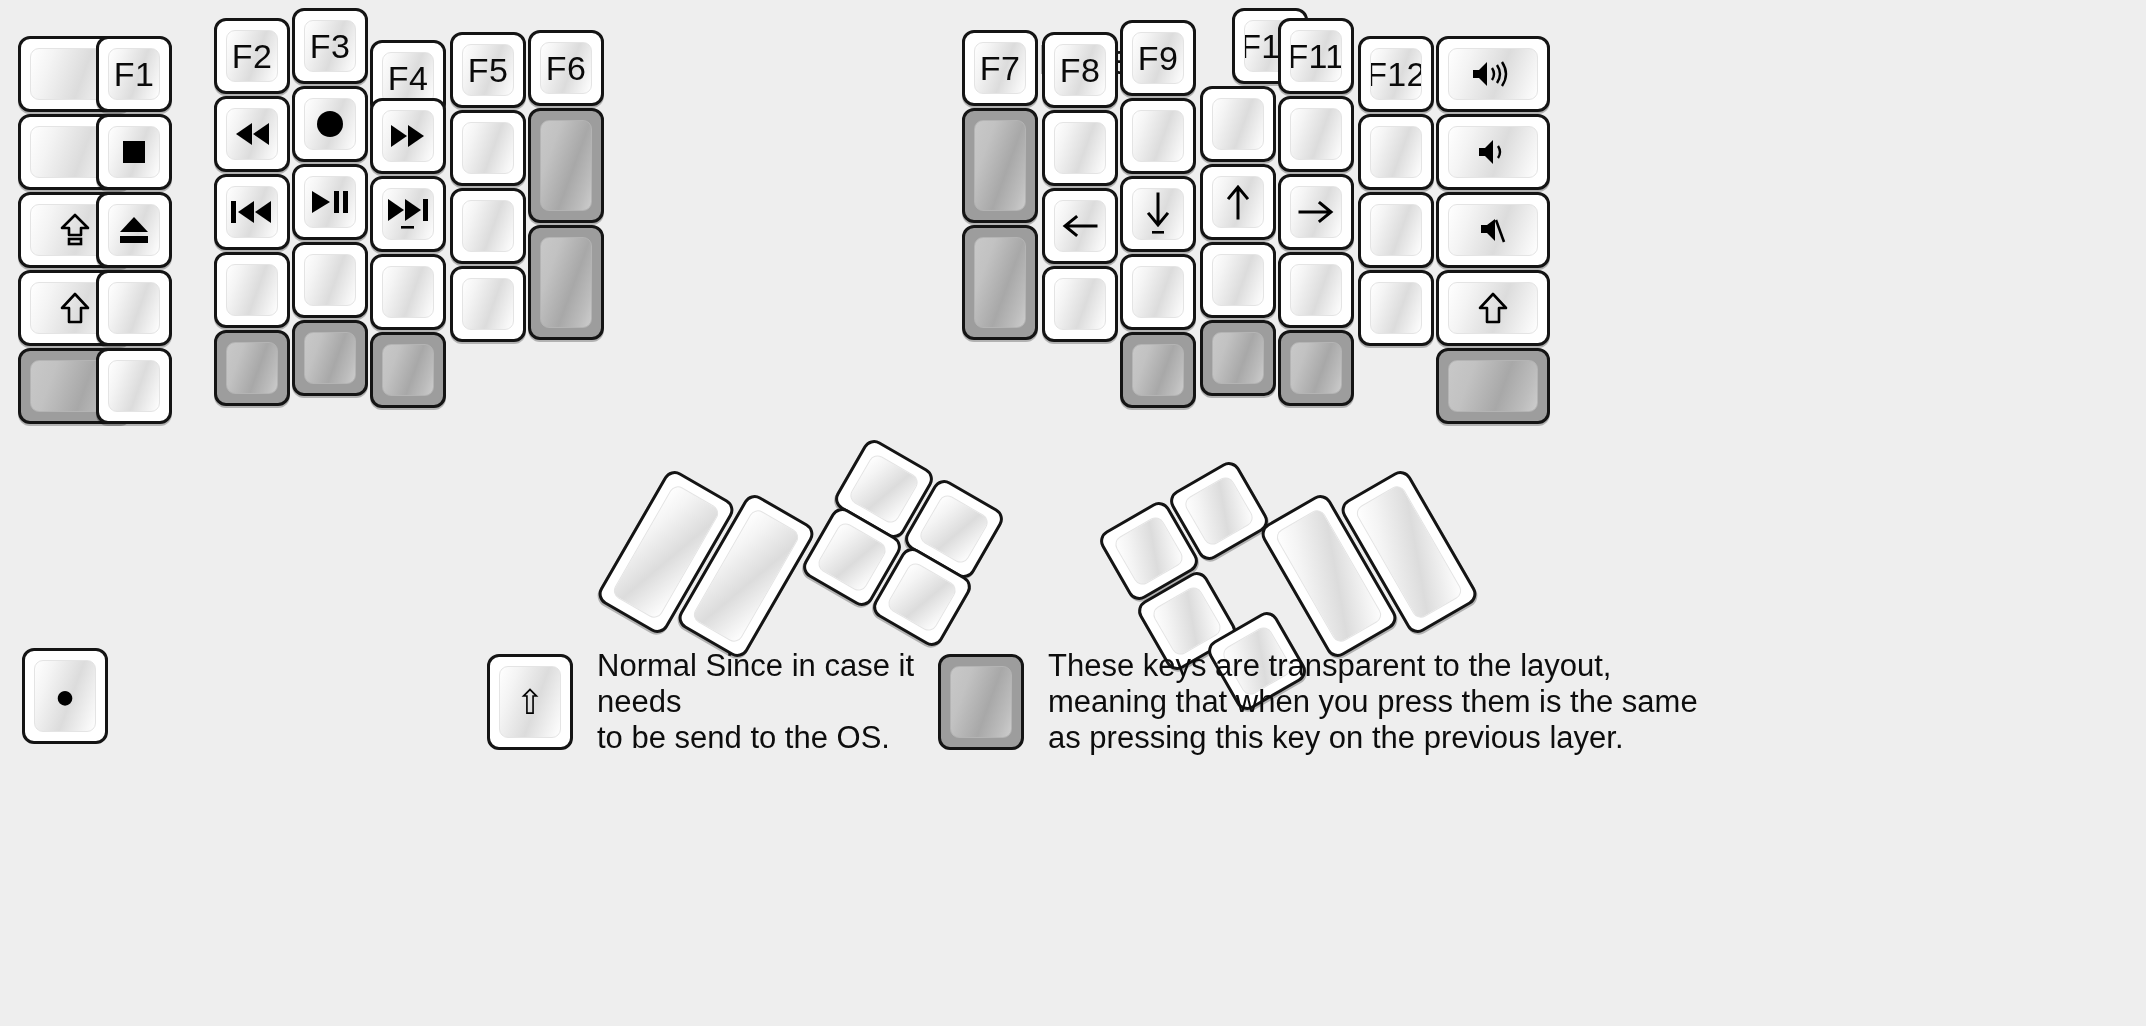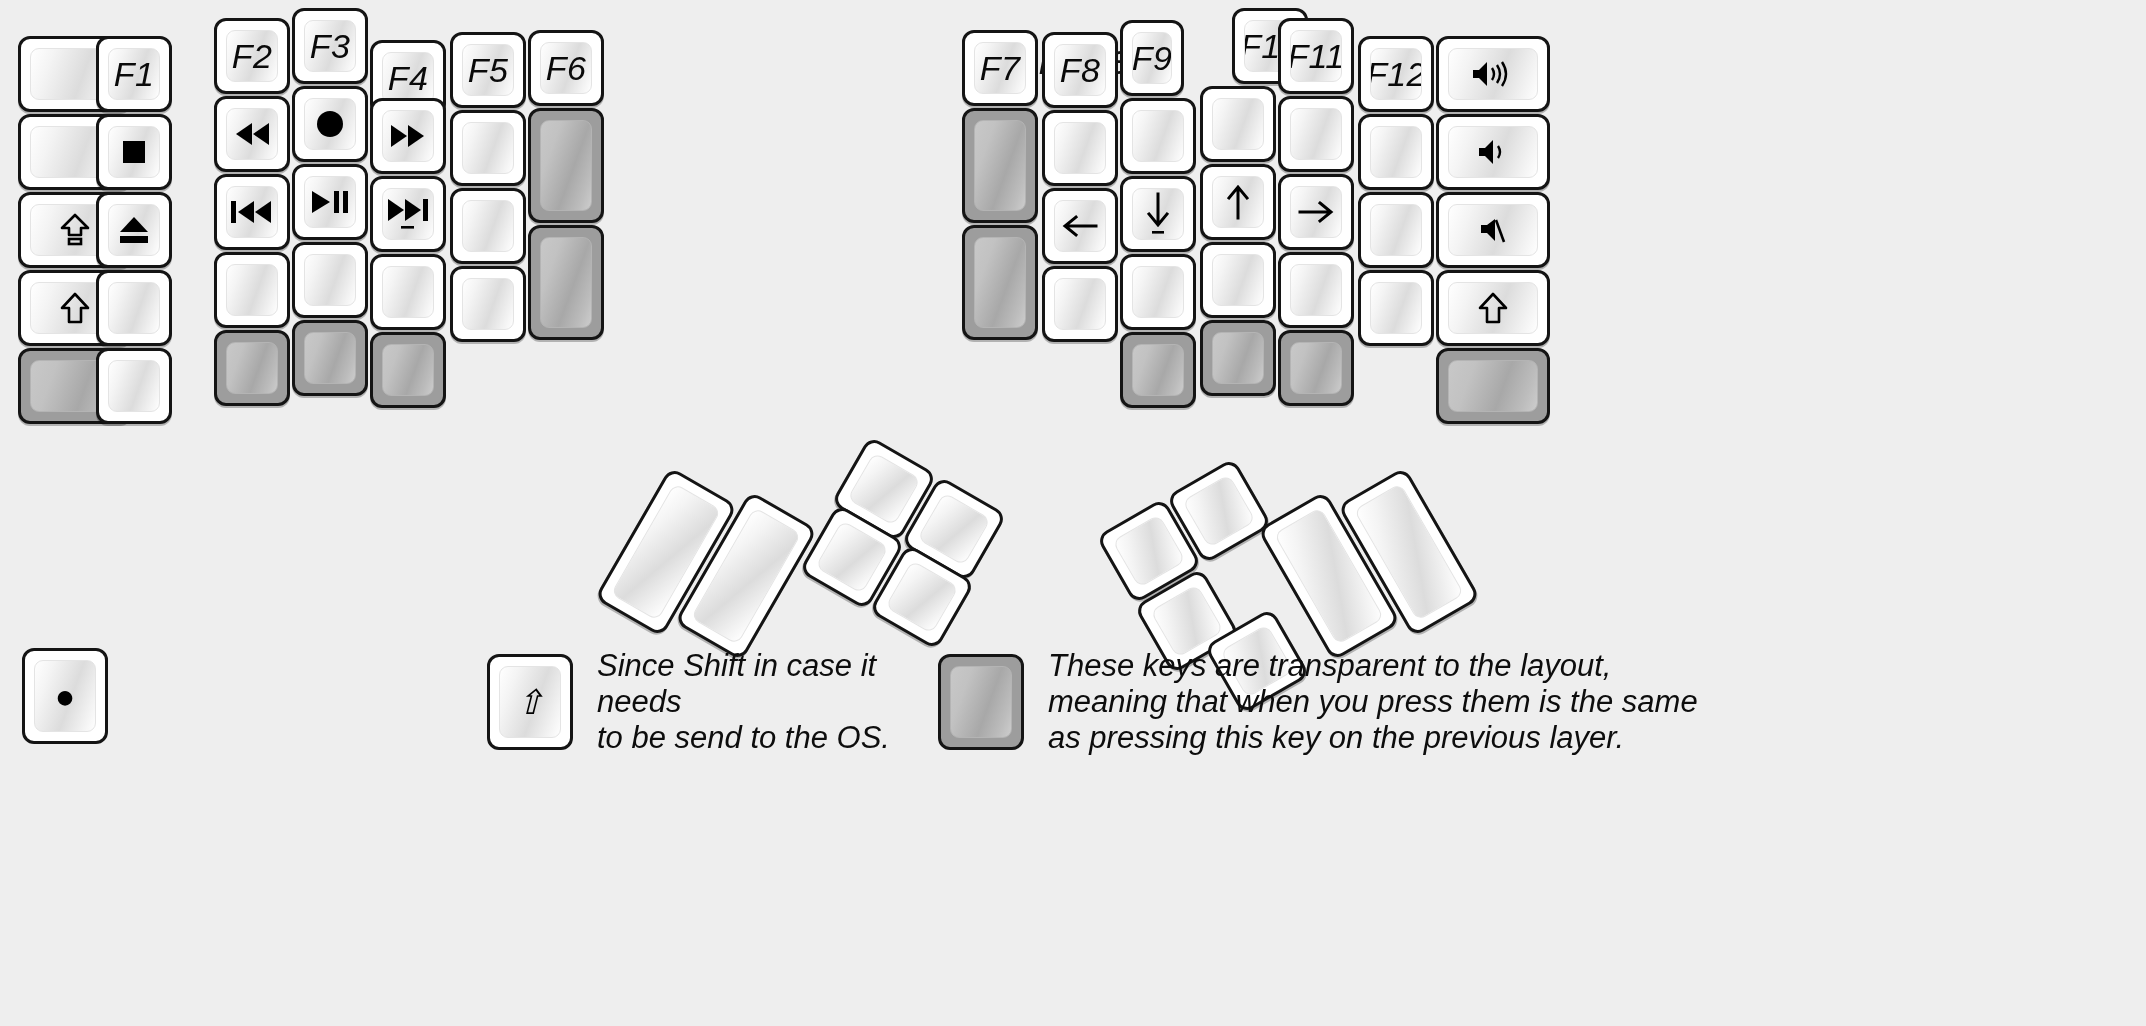--- a/index.html
+++ b/index.html
@@ -3,21 +3,21 @@
 <meta charset="utf-8">
 <style>
   html,body{margin:0;padding:0;}
   body{
     width:2146px;height:1026px;
     background:#eeeeee;
     font-family:"Liberation Sans", sans-serif;
     overflow:hidden;
     position:relative;
   }
-  #stage{position:absolute;left:0;top:0;width:2146px;height:1026px;font-style:italic;}
+  #stage{position:absolute;left:0;top:0;width:2146px;height:1026px;}
 
   
   .key{
     position:absolute;
     box-sizing:border-box;
     background:#ffffff;
     border:3px solid #141414;
     border-radius:12px;
     box-shadow:0 2px 0 rgba(0,0,0,.25);
   }
@@ -296,21 +296,21 @@
           <span class="glyph">
             <svg width="40" height="26" viewBox="0 0 40 26">
               <path d="M36 13 L6 13 M16 4 L5 13 L16 22" fill="none" stroke="#000" stroke-width="3" stroke-linecap="square"></path>
             </svg>
           </span>
         </div>
       </div>
       <div class="key" style="left: 1042px; top: 266px; width: 76px; height: 76px;">
         <div class="inner"></div>
       </div>
-      <div class="key" style="left: 1120px; top: 20px; width: 64px; height: 76px;">
+      <div class="key" style="left: 1120px; top: 20px; width: 76px; height: 76px;">
         <div class="inner">
           <span class="lbl">F9</span>
         </div>
       </div>
       <div class="key" style="left: 1120px; top: 98px; width: 76px; height: 76px;">
         <div class="inner"></div>
       </div>
       <div class="key" style="left: 1120px; top: 176px; width: 76px; height: 76px;">
         <div class="inner">
           <span class="glyph">
@@ -476,21 +476,21 @@
         </div>
     </div>
   </div>
 
   <div class="legend-item" style="left:487px;top:648px;width:450px;">
     <div class="legend-key">
       <div class="inner">
           <span class="glyph">⇧</span>
         </div>
     </div>
-    <div class="legend-text">Since Shift in case it needs
+    <div class="legend-text">Normal Since in case it needs
 to be send to the OS.</div>
   </div>
 
   <div class="legend-item" style="left:938px;top:648px;width:1120px;">
     <div class="legend-key trans">
       <div class="inner"></div>
     </div>
     <div class="legend-text">These keys are transparent to the layout,
 meaning that when you press them is the same
 as pressing this key on the previous layer.</div>

